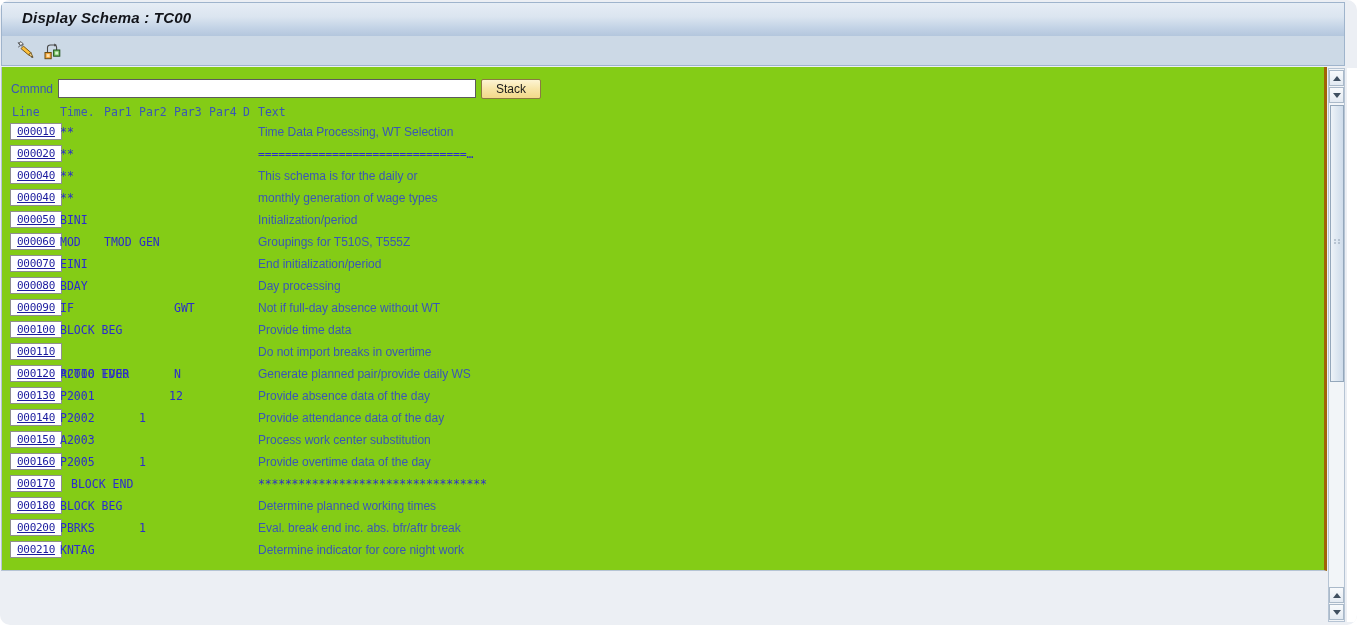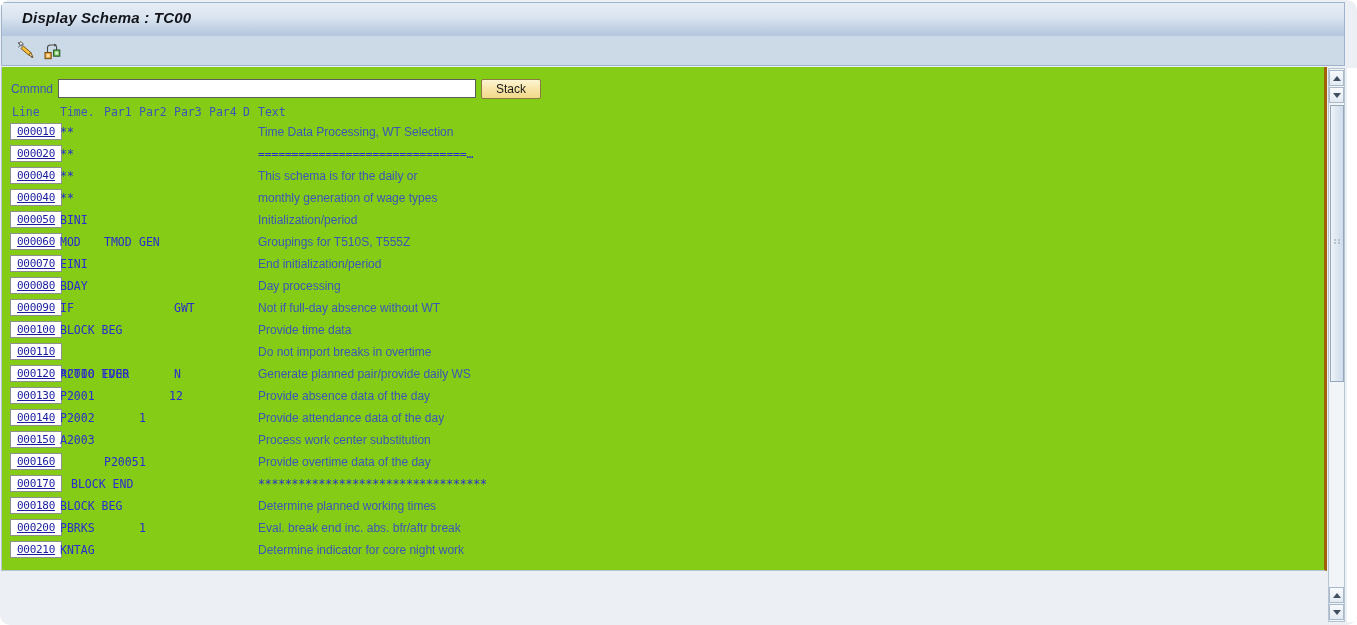--- a/index.html
+++ b/index.html
@@ -435,21 +435,21 @@
           <div class="cell" style="left: 137px;">1</div>
           <div class="cell-text">Provide attendance data of the day</div>
         </div>
         <div class="srow">
           <div class="lineno">000150</div>
           <div class="cell" style="left: 58px;">A2003</div>
           <div class="cell-text">Process work center substitution</div>
         </div>
         <div class="srow">
           <div class="lineno">000160</div>
-          <div class="cell" style="left: 58px; margin-left: 44px;">P2005</div>
+          <div class="cell" style="left: 58px;">P2005</div>
           <div class="cell" style="left: 137px;">1</div>
           <div class="cell-text">Provide overtime data of the day</div>
         </div>
         <div class="srow">
           <div class="lineno">000170</div>
           <div class="cell" style="left: 69px;">BLOCK END</div>
           <div class="cell-text mono">**********************************</div>
         </div>
         <div class="srow">
           <div class="lineno">000180</div>

